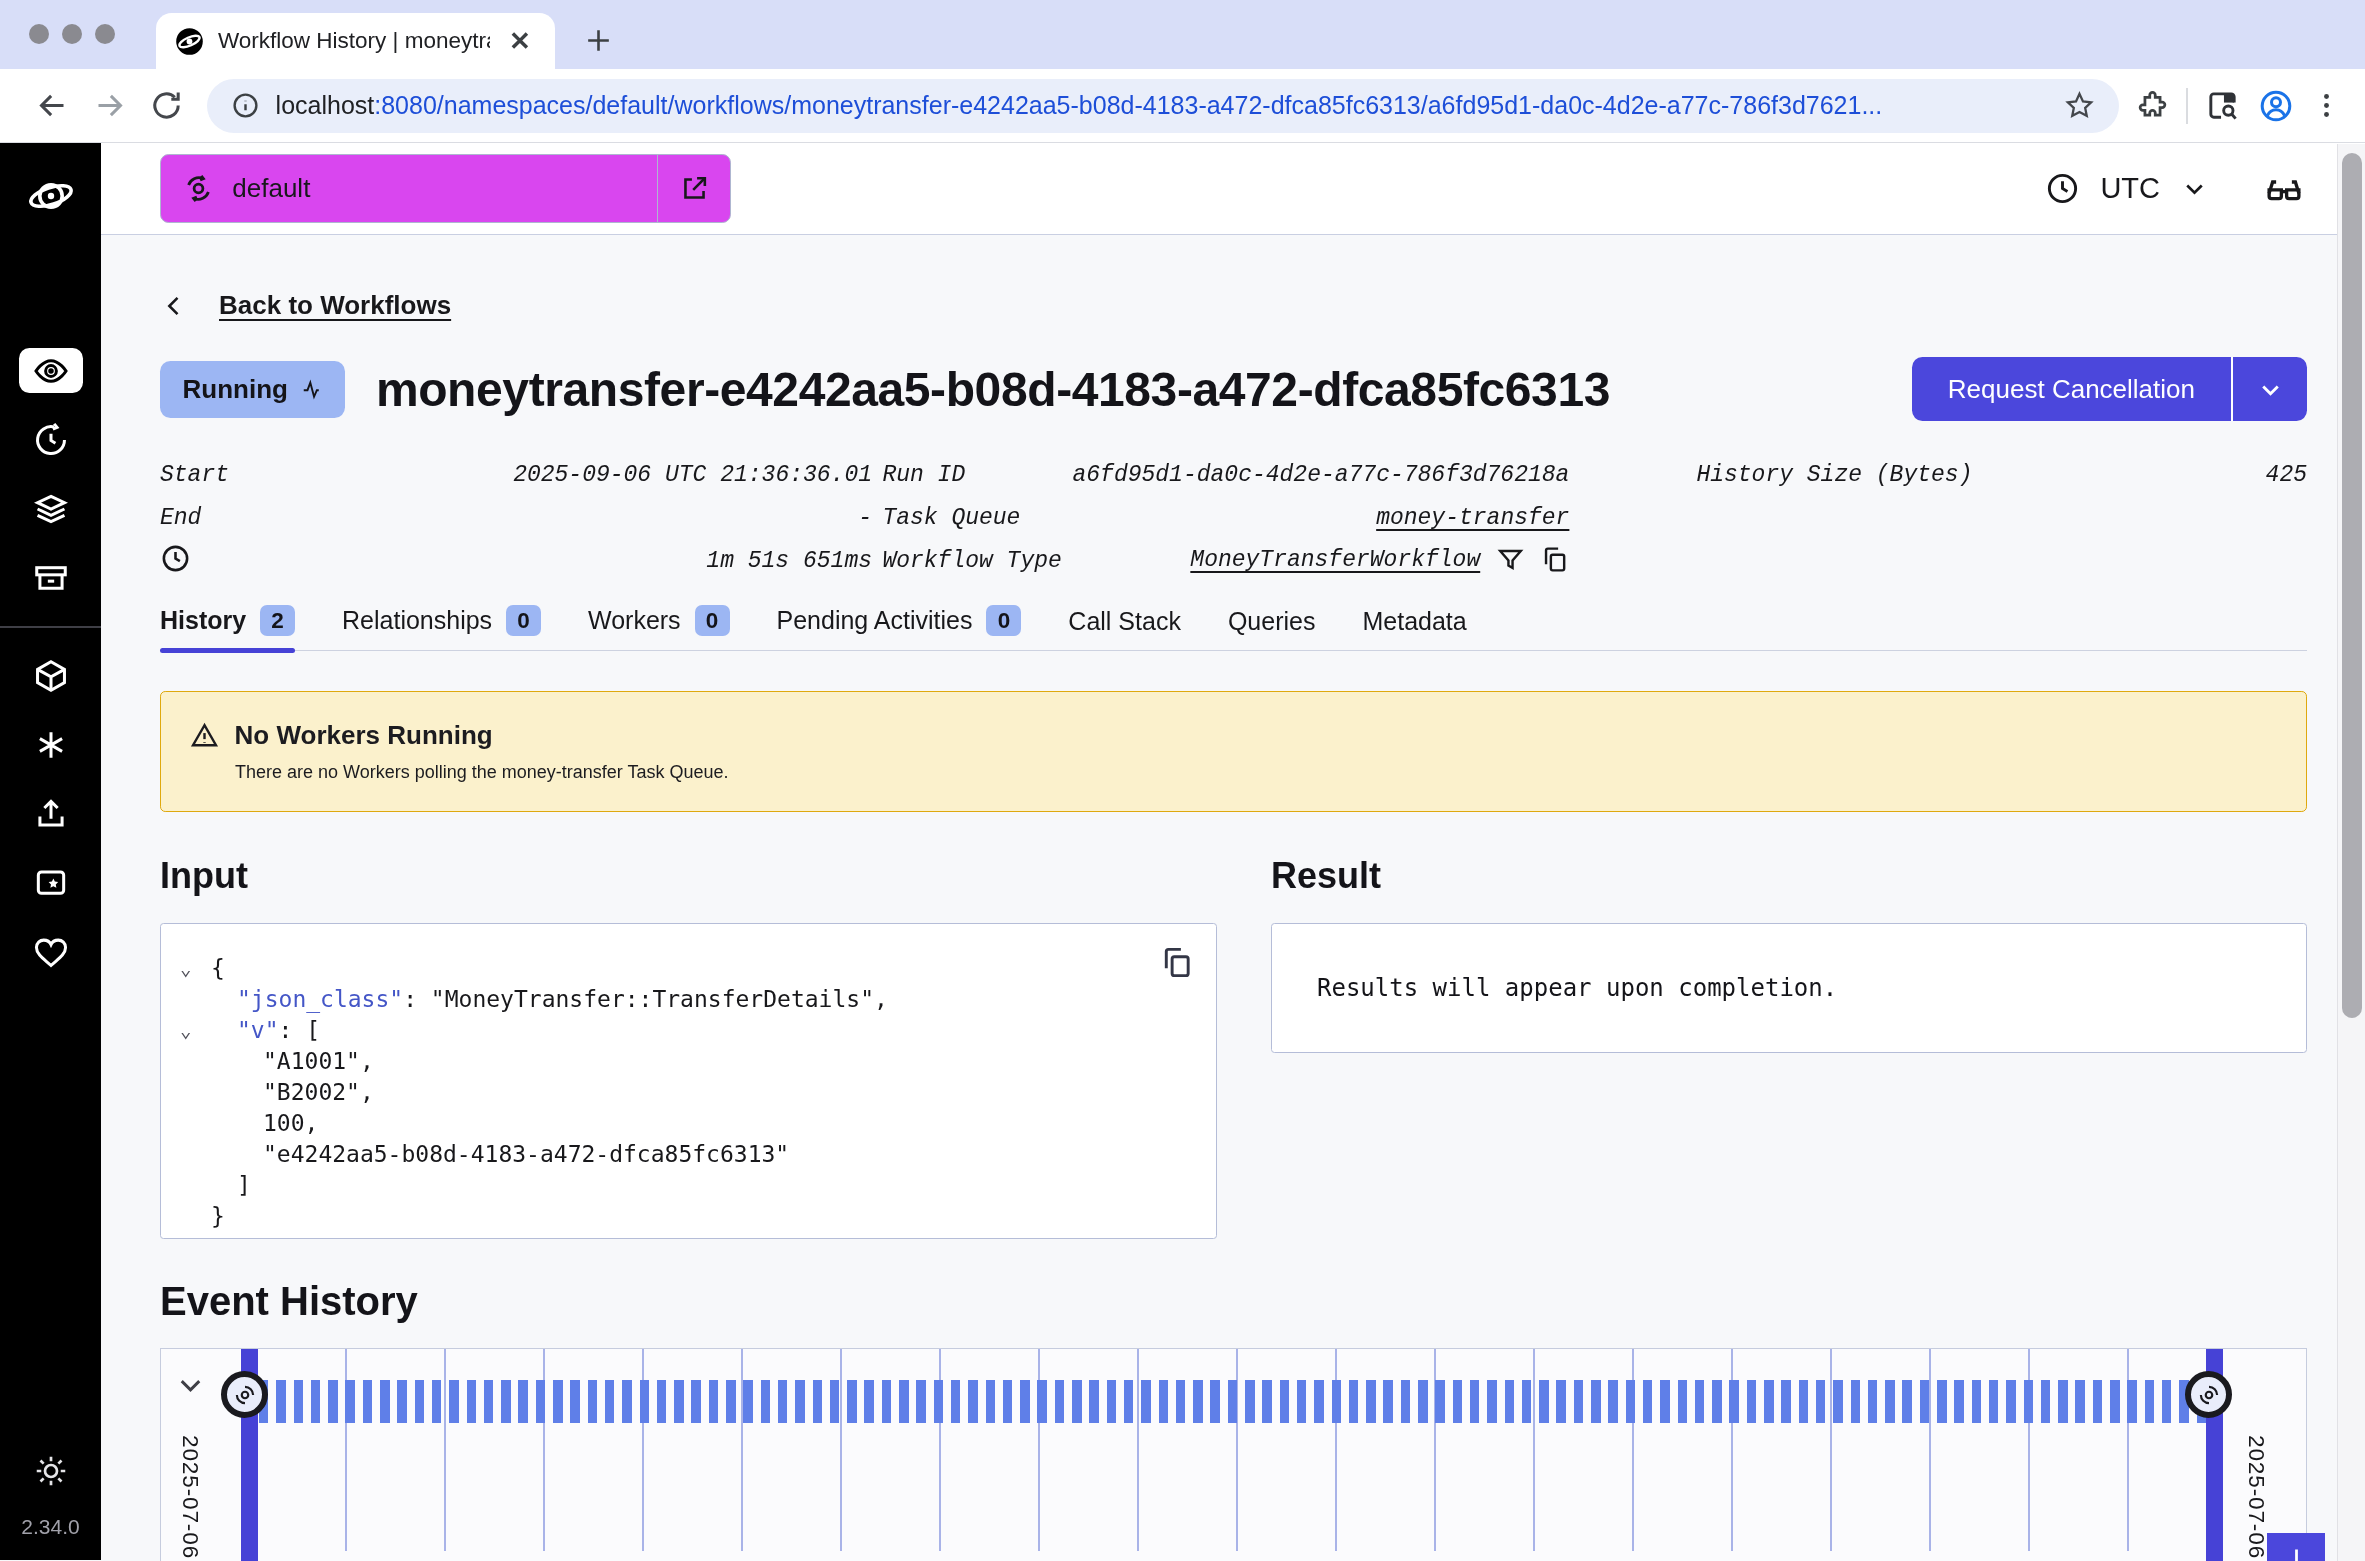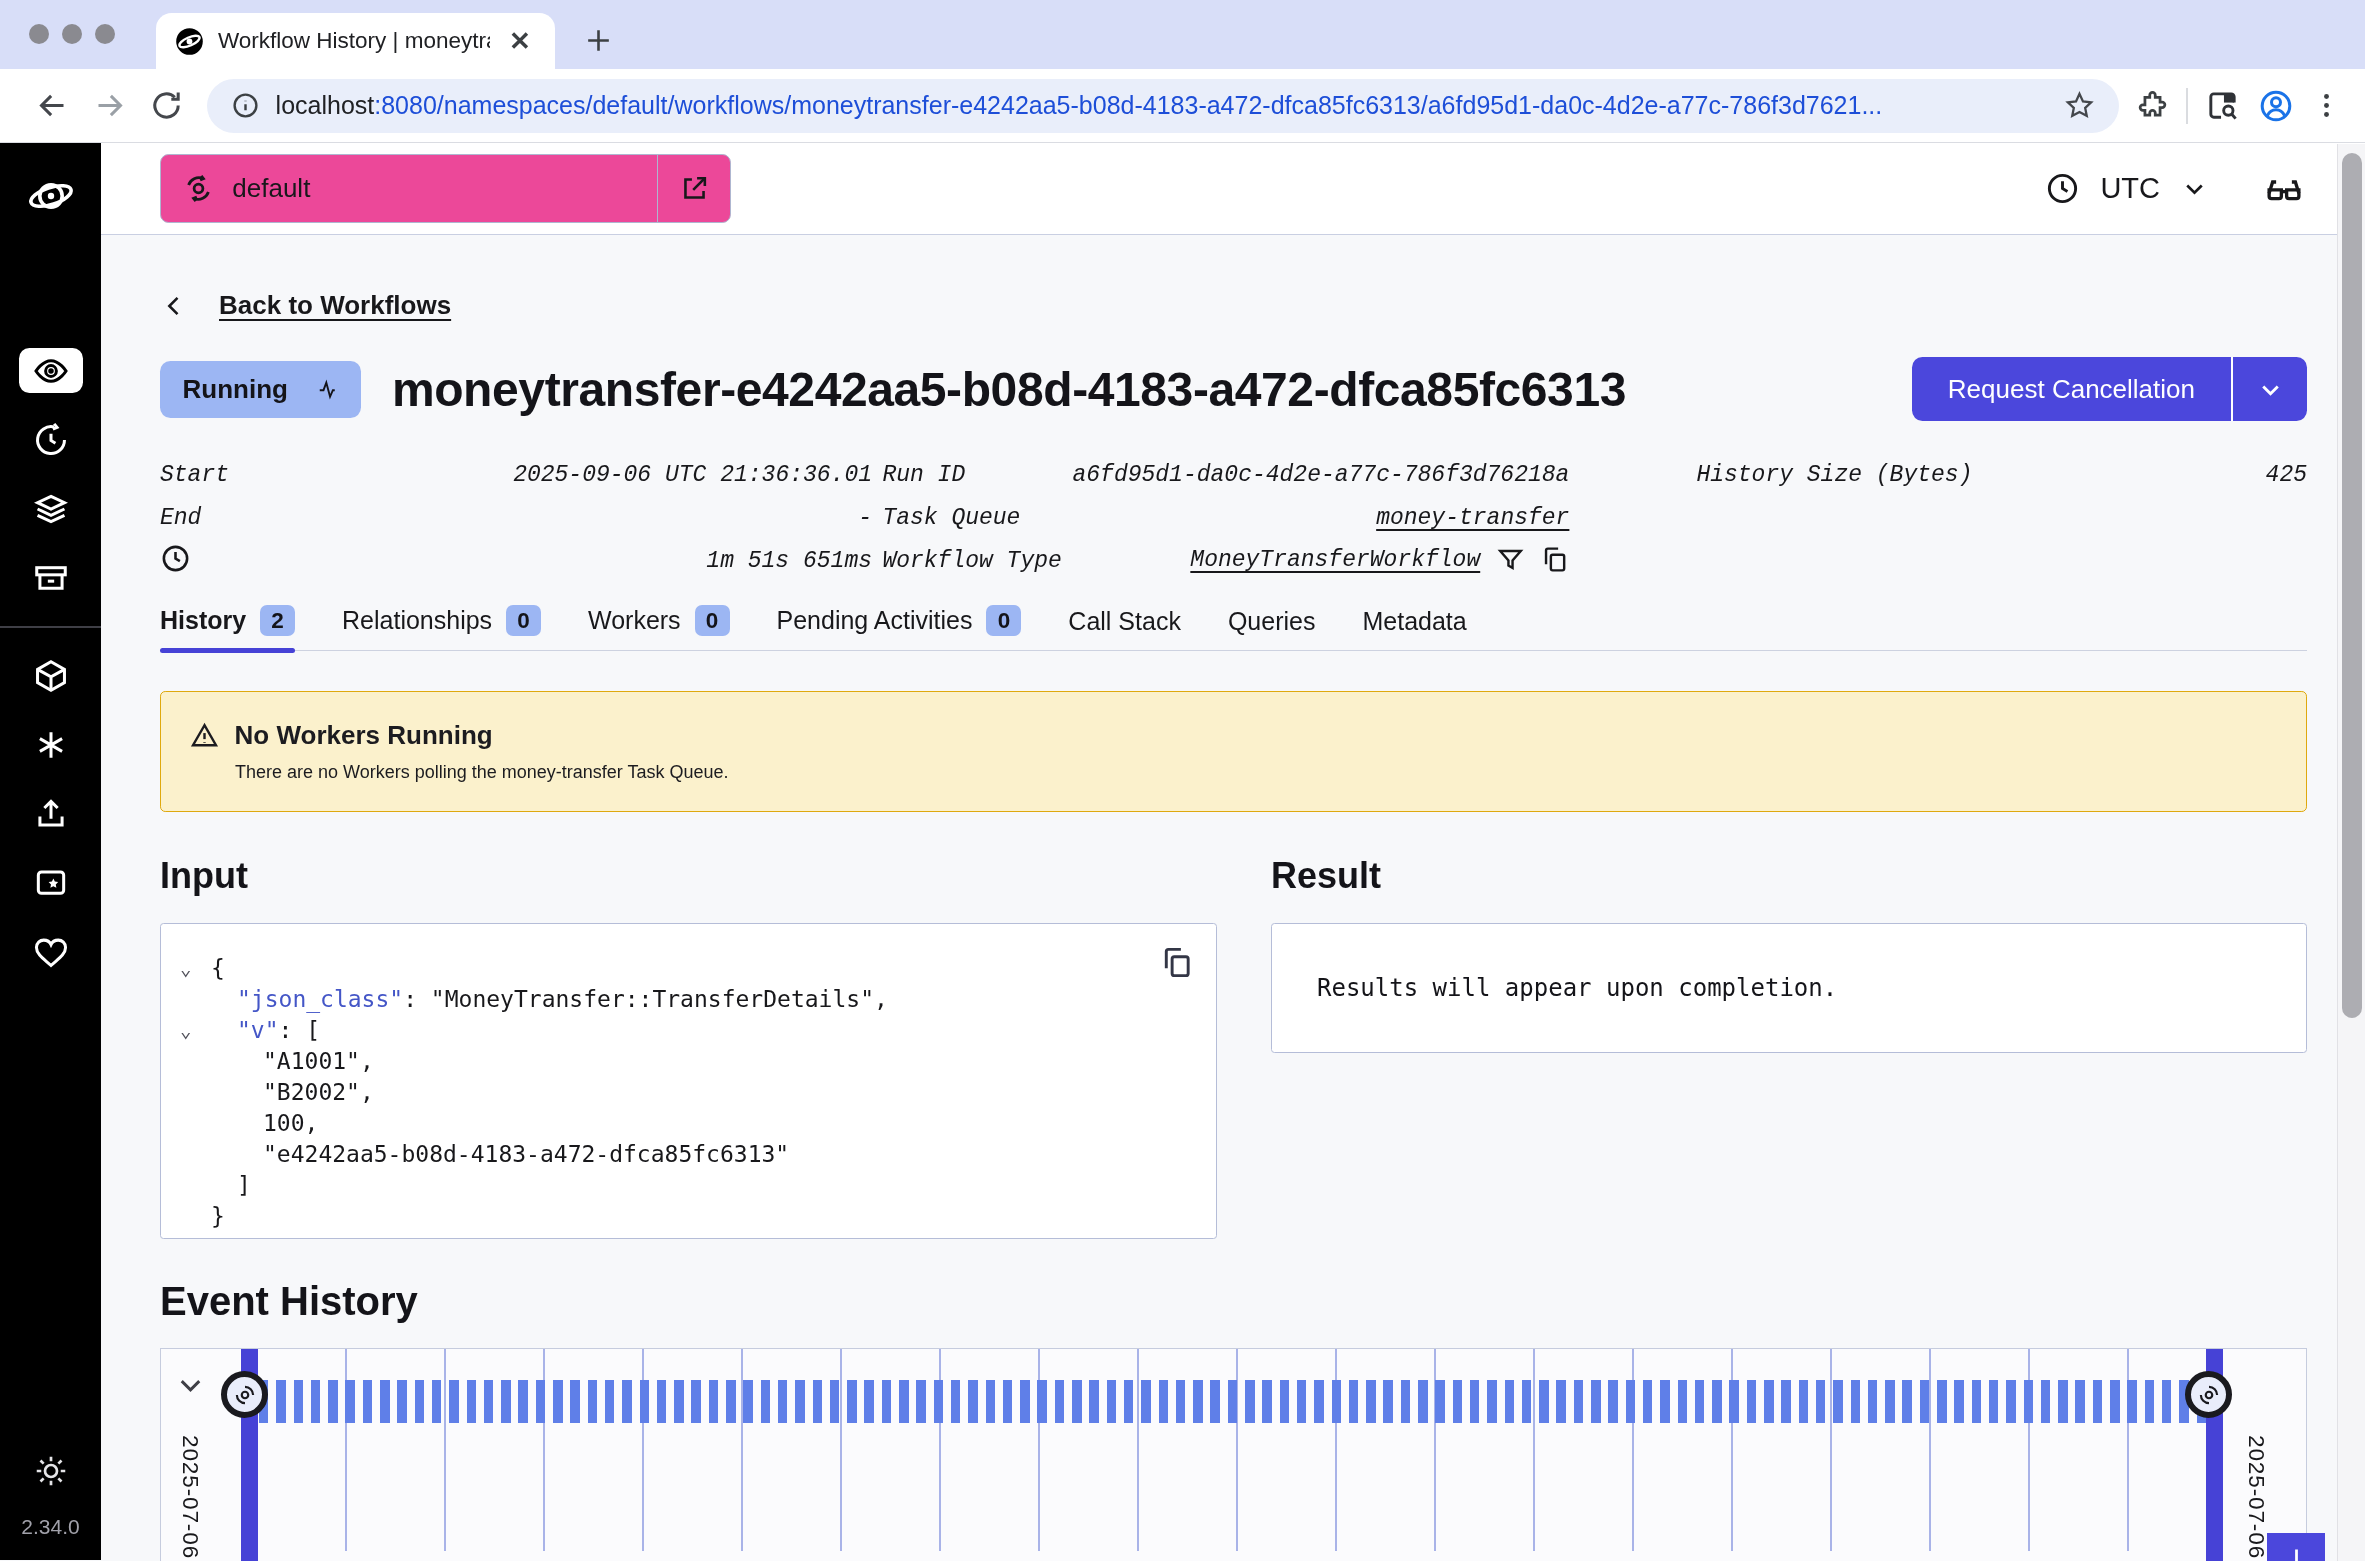--- a/index.html
+++ b/index.html
@@ -34,32 +34,32 @@
   .g1 { margin-top:128px; }
   .side-item { width:64px; height:45px; display:flex; align-items:center; justify-content:center; color:#fff; border-radius:10.4px; }
   .side-item.active { background:#fff; color:#000; }
   .side-div { width:100%; height:1.7px; background:#3F3F46; margin:26px 0; }
   .side-spacer { flex:1; }
   .side-sun { color:#E4E4E7; margin-bottom:26px; }
   .side-version { font-size:21px; color:#A1A1AA; margin-bottom:21px; }
 
   .main { flex:1; min-width:0; position:relative; }
   .nsbar { height:92px; background:#fff; border-bottom:1.7px solid #C9CFE2; display:flex; align-items:center; padding:0 61px 0 59px; }
-  .nsbox { width:571px; height:69px; border:1.7px solid #AEB6D0; border-radius:8.6px; display:flex; align-items:stretch; background:#ec4899; }
+  .nsbox { width:571px; height:69px; border:1.7px solid #AEB6D0; border-radius:8.6px; display:flex; align-items:stretch; background:#d946ef; }
   .nsbox-left { flex:1; display:flex; align-items:center; gap:17.3px; padding:0 21px; font-size:26px; }
   .nsbox-right { width:73px; border-left:1.7px solid #AEB6D0; display:flex; align-items:center; justify-content:center; }
   .ns-right { margin-left:auto; display:flex; align-items:center; gap:14px; font-size:29px; }
   .ns-glasses { margin-left:40px; }
 
   .content { padding:0 59px; }
   .backrow { margin-top:55px; display:flex; align-items:center; gap:31px; font-size:26px; font-weight:600; }
   .backrow a { color:#18181B; text-decoration:underline; text-underline-offset:5.2px; }
 
   .headrow { margin-top:36px; display:flex; align-items:center; }
-  .chip { background:#9CB6F3; border-radius:10.4px; height:57px; padding:0 22.5px; display:flex; align-items:center; gap:28px;
+  .chip { background:#9CB6F3; border-radius:10.4px; height:57px; padding:0 22.5px; display:flex; align-items:center; gap:12px;
           font-size:26px; font-weight:600; color:#141419; flex-shrink:0; }
   .wf-title { font-size:48px; font-weight:700; color:#141419; margin-left:31px; letter-spacing:-0.4px; white-space:nowrap; overflow:hidden; flex:1; }
   .cancel-split { margin-left:26px; display:flex; height:64px; flex-shrink:0; }
   .cancel-main { background:#4B47DC; color:#fff; font-size:26px; font-weight:500; display:flex; align-items:center;
                  padding:0 36px; border:none; border-radius:10.4px 0 0 10.4px; border-right:2.6px solid #fff; font-family:inherit; }
   .cancel-caret { background:#4B47DC; width:74px; border:none; border-radius:0 10.4px 10.4px 0; display:flex; align-items:center; justify-content:center; color:#fff; }
 
   .details { margin-top:24px; display:flex; font-family:"Liberation Mono","DejaVu Sans Mono",monospace; font-size:23px; }
   .dcol1 { width:712px; margin-right:10.4px; }
   .dcol2 { width:687px; margin-left:0; }

